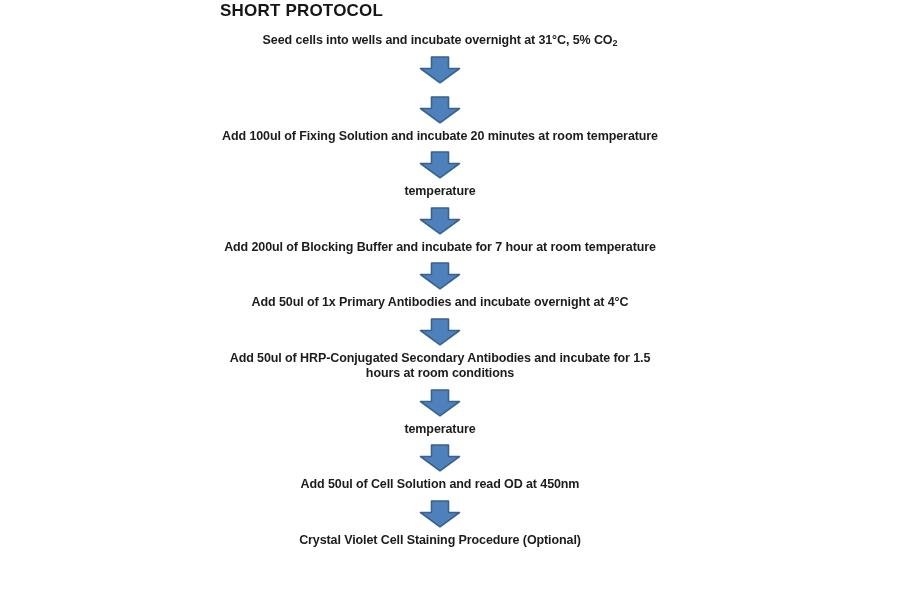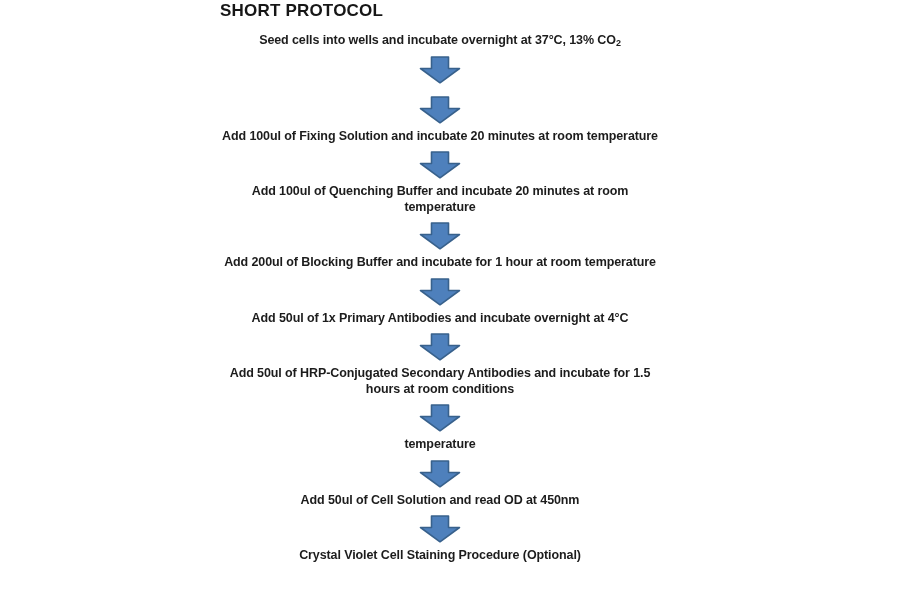--- a/index.html
+++ b/index.html
@@ -68,50 +68,49 @@
 </style>
 </head>
 <body>
 
 <div class="canvas">
 
   <div class="title">SHORT PROTOCOL</div>
 
   <div class="flow">
 
-    <div class="step"><span>Seed cells into wells and incubate overnight at 37°C, 13% CO</span><sub>2</sub></div>
+    <div class="step"><span>Seed cells into wells and incubate overnight at 31°C, 5% CO</span><sub>2</sub></div>
 
     <svg class="arrow" viewBox="0 0 42 28">
       <path d="M12.5 1 H29.5 V12.5 H40.5 L21 26.8 L1.5 12.5 H12.5 Z" fill="#4E80BC"></path>
     </svg>
 
 
     <svg class="arrow" viewBox="0 0 42 28">
       <path d="M12.5 1 H29.5 V12.5 H40.5 L21 26.8 L1.5 12.5 H12.5 Z" fill="#4E80BC"></path>
     </svg>
 
     <div class="step">
         <div>Add 100ul of Fixing Solution and incubate 20 minutes at room temperature</div>
       </div>
 
     <svg class="arrow" viewBox="0 0 42 28">
       <path d="M12.5 1 H29.5 V12.5 H40.5 L21 26.8 L1.5 12.5 H12.5 Z" fill="#4E80BC"></path>
     </svg>
 
     <div class="step">
-        <div>Add 100ul of Quenching Buffer and incubate 20 minutes at room</div>
         <div>temperature</div>
       </div>
 
     <svg class="arrow" viewBox="0 0 42 28">
       <path d="M12.5 1 H29.5 V12.5 H40.5 L21 26.8 L1.5 12.5 H12.5 Z" fill="#4E80BC"></path>
     </svg>
 
     <div class="step">
-        <div>Add 200ul of Blocking Buffer and incubate for 1 hour at room temperature</div>
+        <div>Add 200ul of Blocking Buffer and incubate for 7 hour at room temperature</div>
       </div>
 
     <svg class="arrow" viewBox="0 0 42 28">
       <path d="M12.5 1 H29.5 V12.5 H40.5 L21 26.8 L1.5 12.5 H12.5 Z" fill="#4E80BC"></path>
     </svg>
 
     <div class="step">
         <div>Add 50ul of 1x Primary Antibodies and incubate overnight at 4°C</div>
       </div>
 

